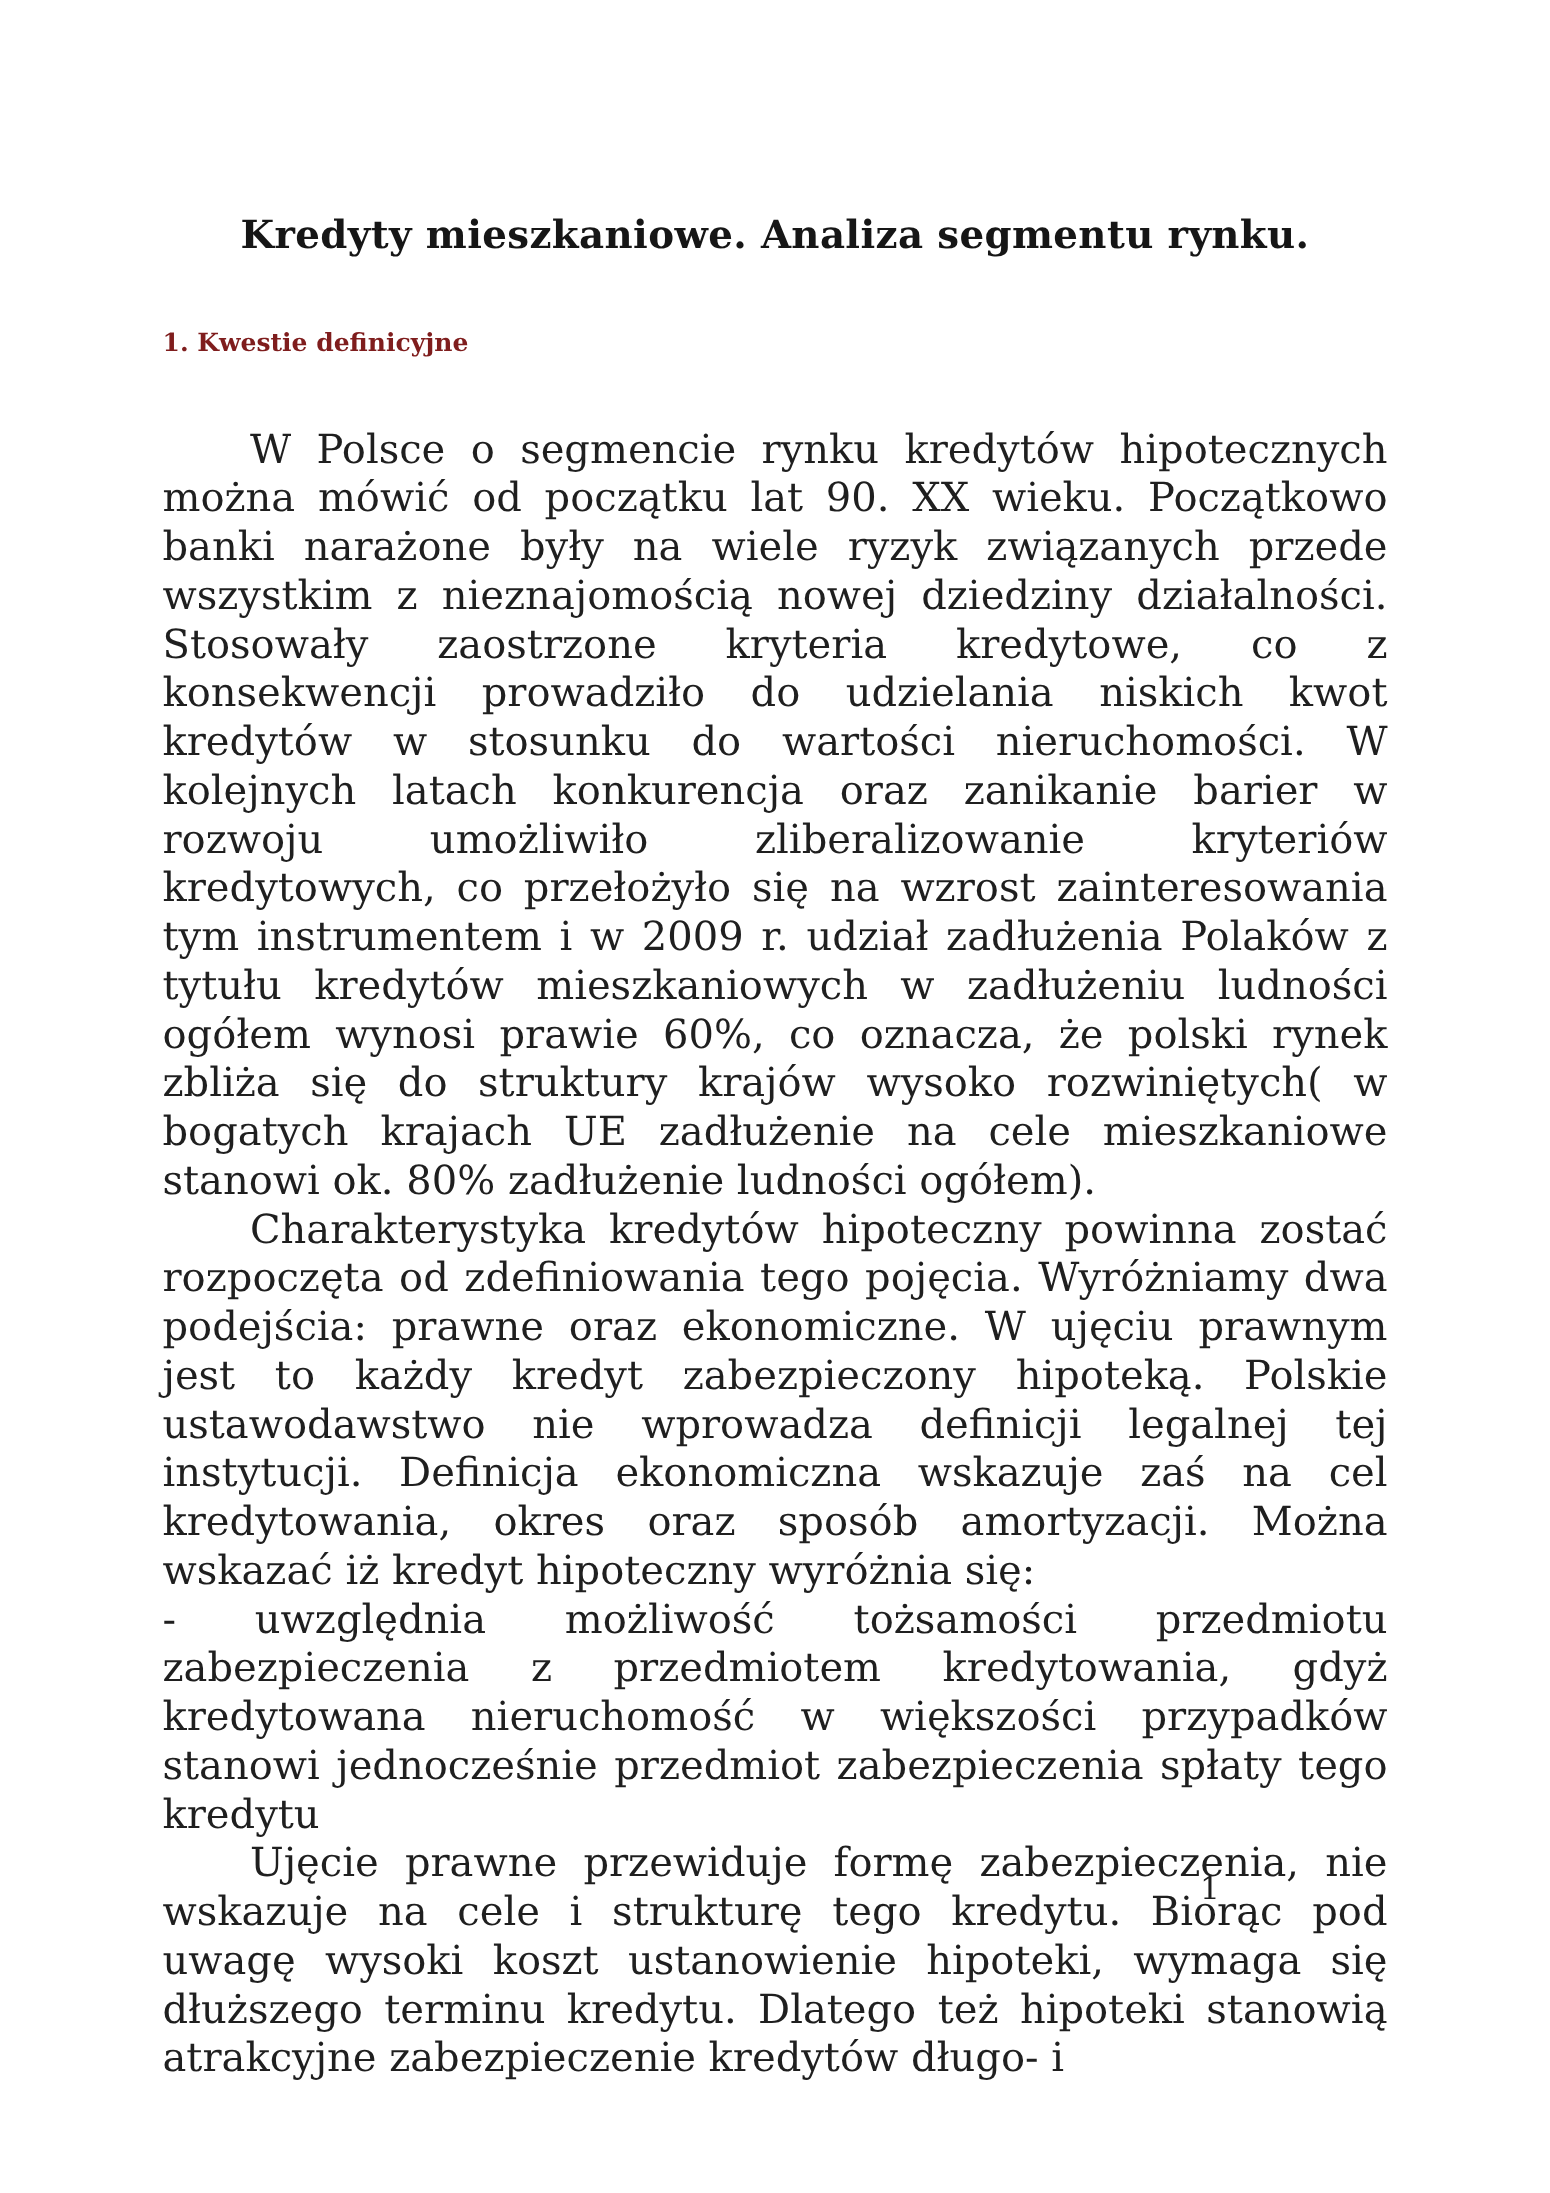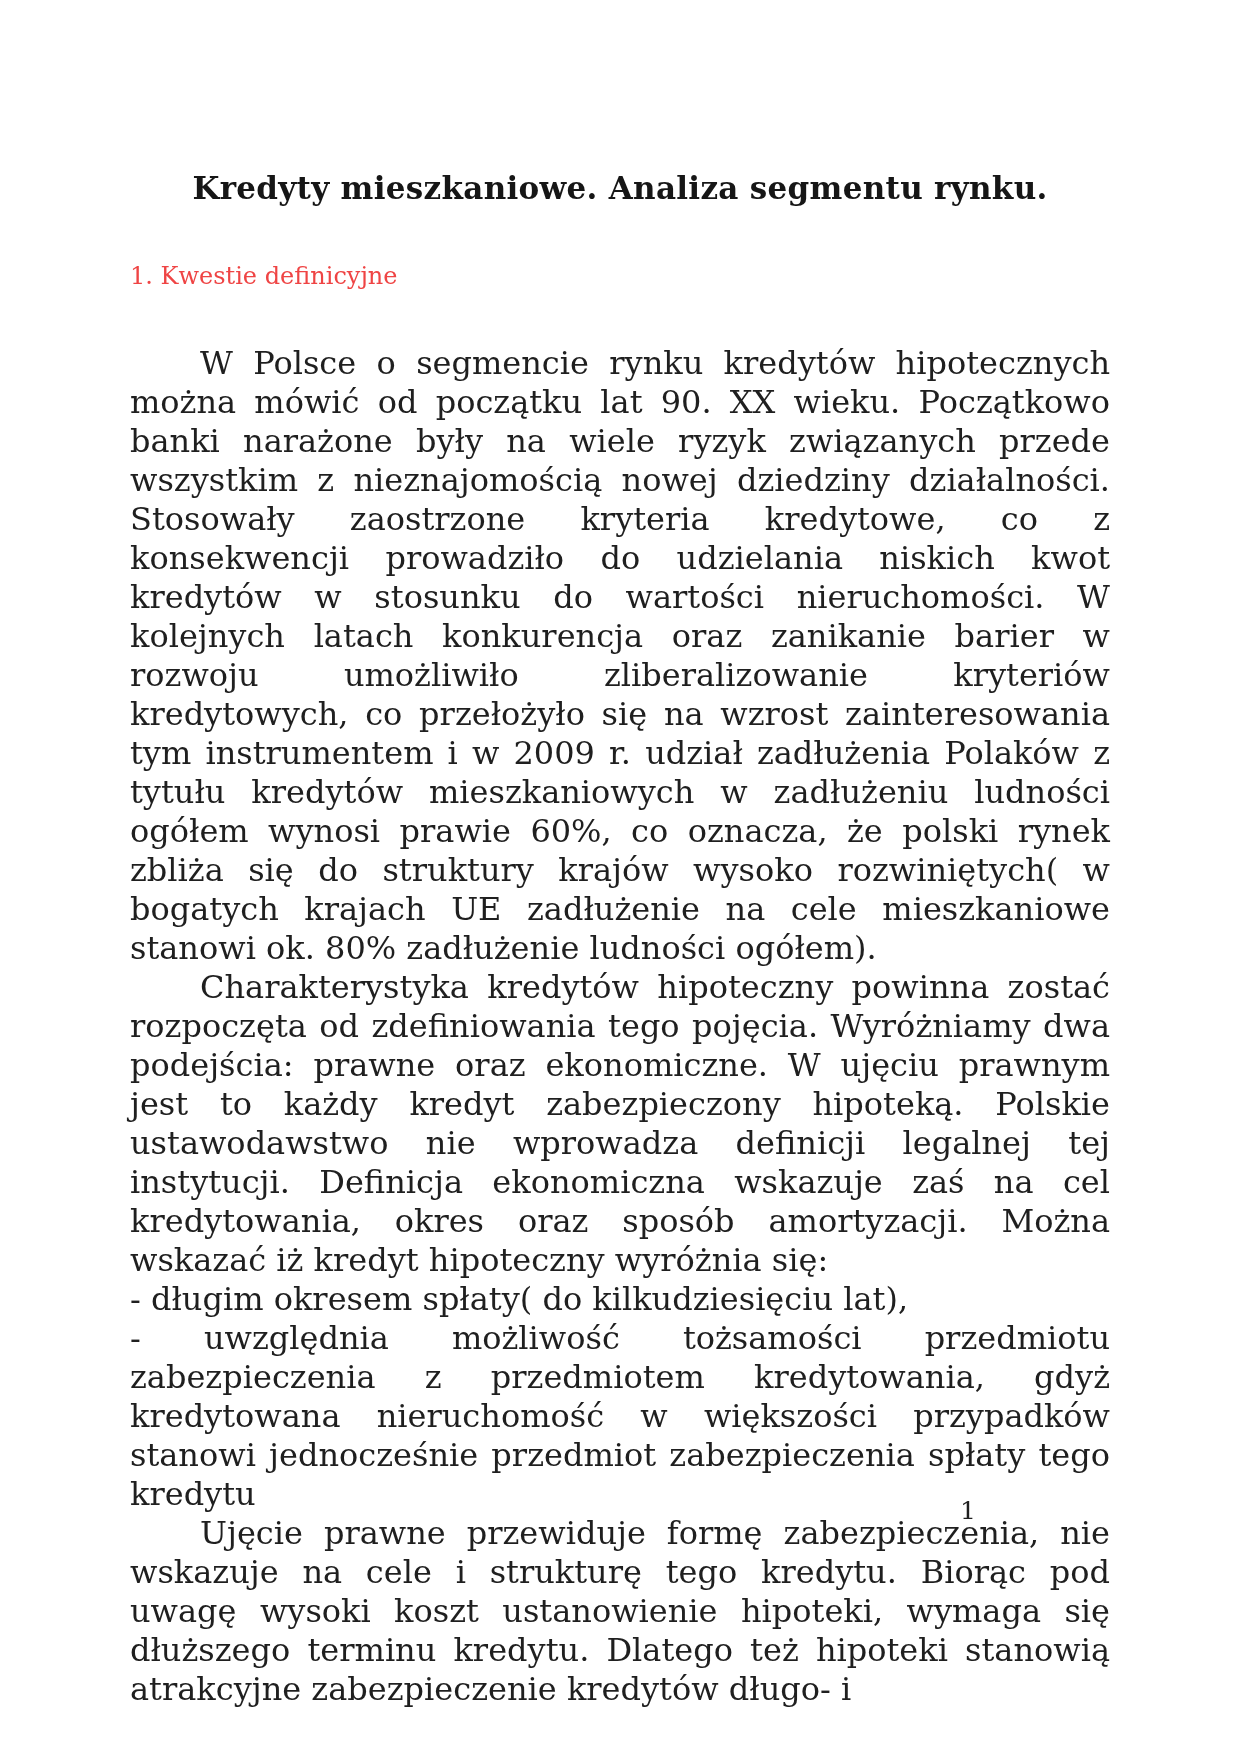--- a/index.html
+++ b/index.html
@@ -20,24 +20,24 @@
     .doc-title {
       text-align: center;
       font-size: 31px;
       font-weight: bold;
       letter-spacing: 0.3px;
       margin-bottom: 56px;
       color: #161616;
     }
 
     .section-heading {
-      font-size: 24px;
-      font-weight: normal;
+      font-size: 20px;
+      font-weight: bold;
       margin-bottom: 54px;
-      color: #ef4444;
+      color: #7f1d1d;
     }
 
     .body-text {
       font-size: 32px;
       line-height: 39px;
       text-align: justify;
       color: #1f1f1f;
     }
 
     .body-text p { margin: 0; }
@@ -62,21 +62,20 @@
   <h1 class="doc-title">Kredyty mieszkaniowe. Analiza segmentu rynku.</h1>
 
   <h2 class="section-heading">1. Kwestie definicyjne</h2>
 
   <div class="body-text">
 
     <p class="para">W Polsce o segmencie rynku kredytów hipotecznych można mówić od początku lat 90. XX wieku. Początkowo banki narażone były na wiele ryzyk związanych przede wszystkim z nieznajomością nowej dziedziny działalności. Stosowały zaostrzone kryteria kredytowe, co z konsekwencji prowadziło do udzielania niskich kwot kredytów w stosunku do wartości nieruchomości. W kolejnych latach konkurencja oraz zanikanie barier w rozwoju umożliwiło zliberalizowanie kryteriów kredytowych, co przełożyło się na wzrost zainteresowania tym instrumentem i w 2009 r. udział zadłużenia Polaków z tytułu kredytów mieszkaniowych w zadłużeniu ludności ogółem wynosi prawie 60%, co oznacza, że polski rynek zbliża się do struktury krajów wysoko rozwiniętych( w bogatych krajach UE zadłużenie na cele mieszkaniowe stanowi ok. 80% zadłużenie ludności ogółem).</p>
 
     <p class="para">Charakterystyka kredytów hipoteczny powinna zostać rozpoczęta od zdefiniowania tego pojęcia. Wyróżniamy dwa podejścia: prawne oraz ekonomiczne. W ujęciu prawnym jest to każdy kredyt zabezpieczony hipoteką. Polskie ustawodawstwo nie wprowadza definicji legalnej tej instytucji. Definicja ekonomiczna wskazuje zaś na cel kredytowania, okres oraz sposób amortyzacji. Można wskazać iż kredyt hipoteczny wyróżnia się:</p>
 
-    <p class="list-line">- długim okresem spłaty( do kilkudziesięciu lat),</p>
 
 
 
     <p class="list-line">- uwzględnia możliwość tożsamości przedmiotu zabezpieczenia z przedmiotem kredytowania, gdyż kredytowana nieruchomość w większości przypadków stanowi jednocześnie przedmiot zabezpieczenia spłaty tego kredytu</p>
 
 
 
     <p class="para">Ujęcie prawne przewiduje formę zabezpieczenia, nie wskazuje na cele i strukturę tego kredytu. Biorąc pod uwagę wysoki koszt ustanowienie hipoteki, wymaga się dłuższego terminu kredytu. Dlatego też hipoteki stanowią atrakcyjne zabezpieczenie kredytów długo- i</p>
 
   </div>

